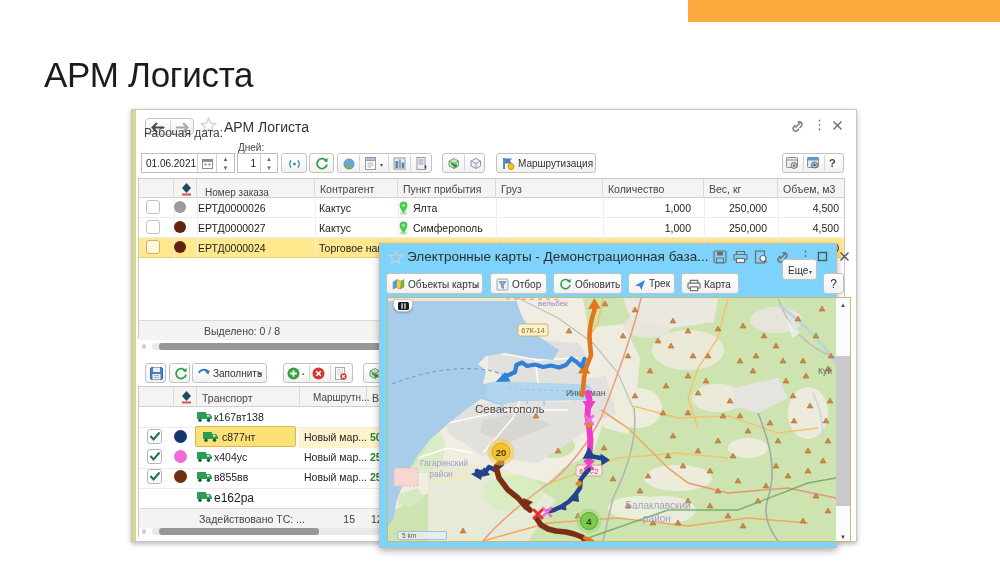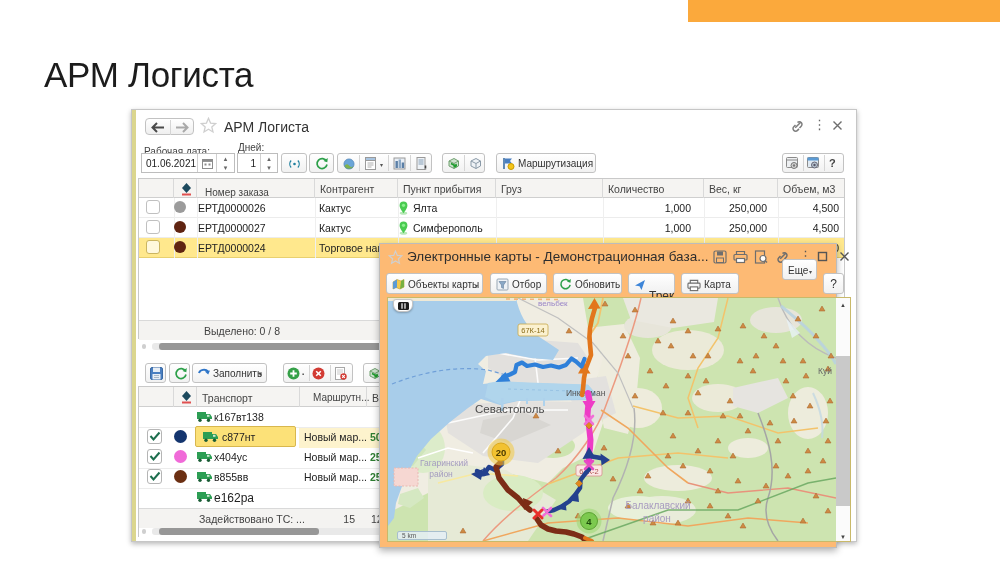--- a/index.html
+++ b/index.html
@@ -33,21 +33,21 @@
         <path d="M8.5 3.5 a2.6 2.6 0 0 1 3.7 0 l0 0 a2.6 2.6 0 0 1 0 3.7 L10.5 9"></path>
         <path d="M6.5 6 L4.8 7.7 a2.6 2.6 0 0 0 0 3.7 l0 0 a2.6 2.6 0 0 0 3.7 0 L10 9.9"></path>
       </g>
     </svg>
   <div class="abs" style="left:681px;top:7px;font-size:13px;color:#666;letter-spacing:0">⋮</div>
   <svg class="abs" style="left:700px;top:10px" width="11" height="11" viewBox="0 0 11 11">
       <path d="M1.5 1.5 L9.5 9.5 M9.5 1.5 L1.5 9.5" stroke="#6e6e6e" stroke-width="1.4"></path>
     </svg>
   <path d="M118 1 L170 1.5" stroke="#f3b37a" stroke-width="1.6" stroke-dasharray="4 4" fill="none">
       
-  <div class="abs" style="left:12px;top:36px;font-size:10px;color:#424242">Рабочая дата:</div>
+  <div class="abs" style="left:12px;top:16px;font-size:12px;color:#424242">Рабочая дата:</div>
   <div class="abs" style="left:106px;top:32px;font-size:10px;color:#424242">Дней:</div>
   
   <div class="abs" style="left:9px;top:43px;width:94px;height:20px;background:#fff;border:1px solid #bdbdbd">
     <div class="abs" style="left:4px;top:4px;font-size:10px;color:#222">01.06.2021</div>
     <div class="abs" style="left:55px;top:0;width:19px;height:18px;border-left:1px solid #d0d0d0">
       <svg class="abs" style="left:4px;top:4px" width="11" height="11" viewBox="0 0 11 11">
             <rect x="0.5" y="1.5" width="10" height="9" fill="none" stroke="#8c8c8c"></rect>
             <rect x="0.5" y="1.5" width="10" height="2.4" fill="#8c8c8c"></rect>
             <rect x="2.5" y="5.5" width="2" height="2" fill="#8c8c8c"></rect>
             <rect x="6.5" y="5.5" width="2" height="2" fill="#8c8c8c"></rect>
@@ -391,21 +391,21 @@
           <rect x="11" y="4.8" width="2.5" height="2" fill="#cfe8d2"></rect>
         </svg>
     <div class="abs" style="left:82px;top:381px;font-size:12px;color:#222">е162ра</div>
 
     <div class="abs" style="left:10px;top:419px;width:4px;height:5px;background:#cfcfcf;border-radius:2px"></div>
     <div class="abs" style="left:20px;top:418px;width:690px;height:7px;background:#e9e9e9;border-radius:3px"></div>
     <div class="abs" style="left:27px;top:418px;width:160px;height:7px;background:#979797;border-radius:3px"></div>
   </div>
 </path></div>
 
-<div class="abs" id="w2" style="left:379px;top:243px;width:458px;height:305px;background:#fdba74;border:1px solid #bcbcbc;box-shadow:0 3px 7px rgba(0,0,0,.3)">
+<div class="abs" id="w2" style="left:379px;top:243px;width:458px;height:305px;background:#7dd3fc;border:1px solid #bcbcbc;box-shadow:0 3px 7px rgba(0,0,0,.3)">
   <svg class="abs" style="left:8px;top:6px" width="15" height="15" viewBox="0 0 20 20">
       <path d="M10 1.5 L12.4 7.2 L18.5 7.7 L13.9 11.7 L15.3 17.7 L10 14.5 L4.7 17.7 L6.1 11.7 L1.5 7.7 L7.6 7.2 Z" fill="none" stroke="#cfcfcf" stroke-width="1.6"></path>
     </svg>
   <div class="abs" style="left:27px;top:5px;font-size:13.5px;color:#2e2e2e">Электронные карты - Демонстрационная база...</div>
   <div id="w2icons">
     <svg class="abs" style="left:333px;top:6px" width="14" height="14" viewBox="0 0 14 14">
         <rect x="1" y="1" width="12" height="12" rx="1.5" fill="none" stroke="#6e6e6e" stroke-width="1.2"></rect>
         <rect x="4" y="1.5" width="6" height="4" fill="#6e6e6e"></rect>
         <rect x="3.5" y="8" width="7" height="4.5" fill="none" stroke="#6e6e6e"></rect>
       </svg>
@@ -455,21 +455,21 @@
       <svg class="abs" style="left:5px;top:4px" width="13" height="13" viewBox="0 0 14 14">
           <path d="M11.5 4.2 A5 5 0 1 0 12 7.5" fill="none" stroke="#2ca049" stroke-width="1.7"></path>
           <path d="M12.8 1 L12.3 5.2 L8.5 3.9 Z" fill="#2ca049"></path>
         </svg>
       <div class="abs" style="left:21px;top:5px;font-size:10px;color:#333">Обновить</div>
     </div>
     <div class="btn" style="left:248px;top:29px;width:47px;height:21px">
       <svg class="abs" style="left:5px;top:5px" width="12" height="12" viewBox="0 0 12 12">
           <path d="M1 6.5 L11 1 L7.5 11 L5.5 7.2 Z" fill="#3d85d8"></path>
         </svg>
-      <div class="abs" style="left:20px;top:15px;font-size:12px;color:#333">Трек</div>
+      <div class="abs" style="left:20px;top:4px;font-size:10px;color:#333">Трек</div>
     </div>
     <div class="btn" style="left:301px;top:29px;width:58px;height:21px">
       <svg class="abs" style="left:5px;top:5px" width="14" height="13" viewBox="0 0 15 14">
           <path d="M3.5 4.5 V1.5 h8 v3" fill="none" stroke="#6e6e6e" stroke-width="1.2"></path>
           <rect x="1" y="4.5" width="13" height="5.5" rx="1" fill="none" stroke="#6e6e6e" stroke-width="1.2"></rect>
           <rect x="3.5" y="8.5" width="8" height="4" fill="#fff" stroke="#6e6e6e" stroke-width="1.2"></rect>
         </svg>
       <div class="abs" style="left:22px;top:5px;font-size:10px;color:#333">Карта</div>
     </div>
     <div class="btn" style="left:402px;top:15px;width:35px;height:21px">

